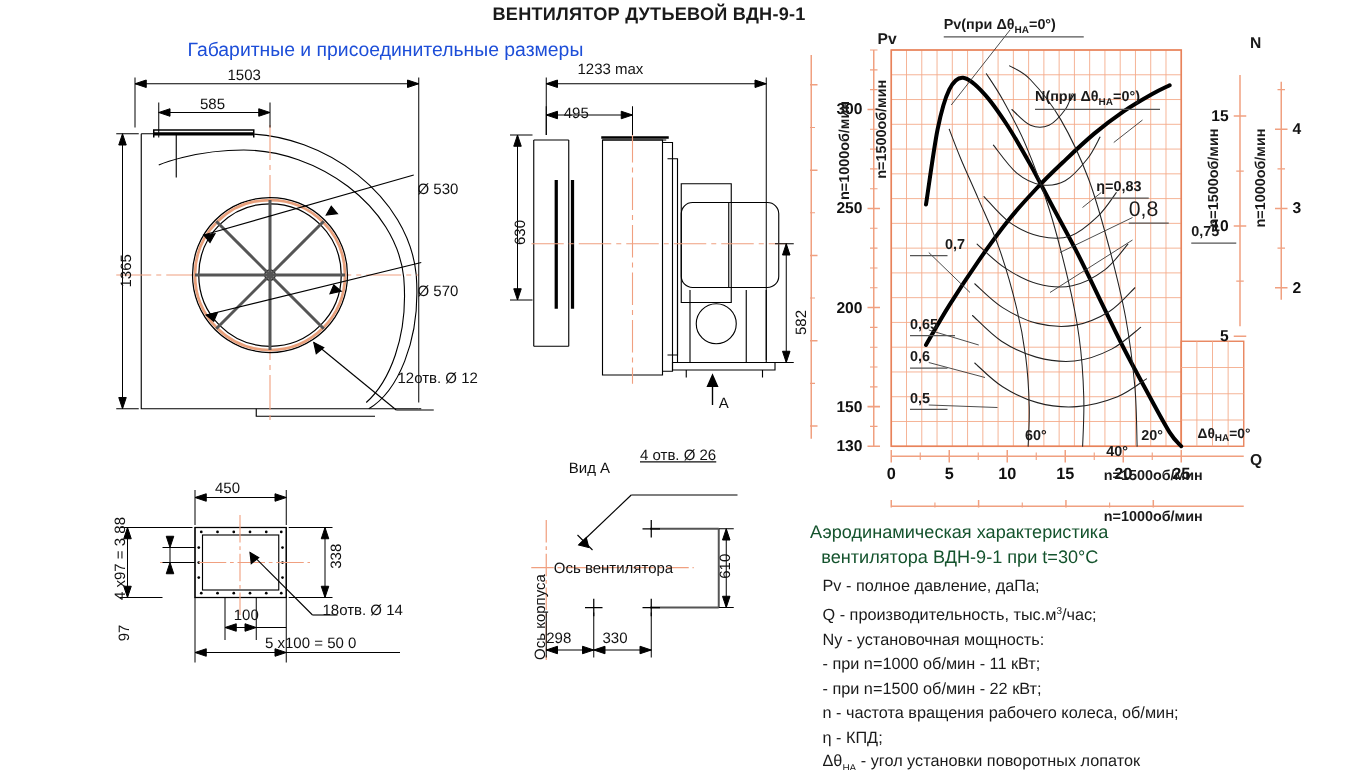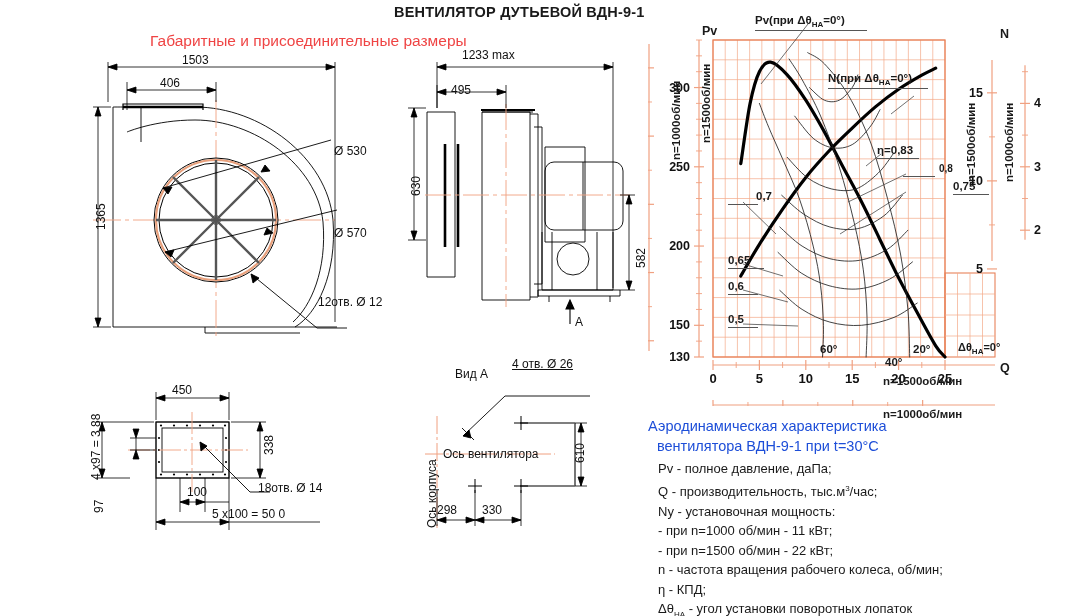--- a/index.html
+++ b/index.html
@@ -1,28 +1,28 @@
 <!DOCTYPE html>
 <html><head>
 <meta charset="utf-8">
 <style>
   html,body{margin:0;padding:0;background:#fff;}
   body{width:1080px;height:616px;position:relative;overflow:hidden;
        font-family:"Liberation Sans","DejaVu Sans",sans-serif;color:#1a1a1a;}
   .abs{position:absolute;}
   .ttl{font-weight:bold;font-size:14.5px;letter-spacing:.2px;}
-  .orng{color:#ef4444;}
+  .orng{color:#1d4ed8;}
   .sub{font-size:15.5px;}
   .dim{font-size:12px;color:#111;}
   .rot90{transform:rotate(-90deg);transform-origin:0 0;white-space:nowrap;}
   .lgd{font-size:12.5px;}
   svg{display:block;}
   .note{font-size:12.5px;line-height:17px;}
   .desc{font-size:13px;line-height:19.6px;white-space:nowrap;}
-  .desc-h{font-size:14.5px;line-height:20px;color:#1d4ed8;white-space:nowrap;}
+  .desc-h{font-size:14.5px;line-height:20px;color:#14532d;white-space:nowrap;}
   sub{font-size:8px;}
   sup{font-size:8px;}
 </style>
 </head>
 <body>
 
 <div class="abs ttl" style="left:394px;top:4px;">ВЕНТИЛЯТОР ДУТЬЕВОЙ ВДН-9-1</div>
 <div class="abs sub orng" style="left:150px;top:32px;">Габаритные и присоединительные размеры</div>
 
 <div class="abs" style="left:85px;top:52px;">
@@ -98,21 +98,21 @@
 
     <line x1="8" y1="55" x2="26" y2="55"></line>
     <line x1="8" y1="275" x2="26" y2="275"></line>
     <line x1="13" y1="55" x2="13" y2="275"></line>
     <path d="M13,55 l-3,9 h6 z" fill="#000"></path>
         <path d="M13,275 l-3,-9 h6 z" fill="#000"></path>
   </g>
 </svg>
 </div>
 <div class="abs dim" style="left:182px;top:53px;">1503</div>
-<div class="abs dim" style="left:160px;top:76px;">406</div>
+<div class="abs dim" style="left:160px;top:76px;">585</div>
 <div class="abs dim rot90" style="left:94px;top:230px;">1365</div>
 <div class="abs dim" style="left:334px;top:144px;">Ø 530</div>
 <div class="abs dim" style="left:334px;top:226px;">Ø 570</div>
 <div class="abs dim" style="left:318px;top:295px;">12отв.  Ø 12</div>
 
 <div class="abs" style="left:425px;top:52px;">
 <svg width="225" height="290" viewBox="0 0 225 290">
   <g stroke="#000" fill="none" stroke-width="0.9">
 
     <path d="M2,60 L2,225"></path>
@@ -508,21 +508,21 @@
 <div class="abs" style="left:828px;top:68px;">
   <span class="lgd" style="font-weight:bold;font-size:11.5px;">N(при Δθ<sub>НА</sub>=0°)</span>
   <div style="height:1px;background:#555;width:100px;margin-top:1px;"></div>
 </div>
 
 <div class="abs" style="left:877px;top:140px;">
   <span class="lgd" style="font-weight:bold;font-size:11.5px;">η=0,83</span>
   <div style="height:1px;background:#555;width:42px;margin-top:0px;"></div>
 </div>
 <div class="abs" style="left:903px;top:158px;">
-  <span class="lgd" style="font-weight:bold;font-size:10px;margin-left:36px;">0,8</span>
+  <span class="lgd" style="font-weight:normal;font-size:17px;">0,8</span>
   <div style="height:1px;background:#555;width:32px;"></div>
 </div>
 <div class="abs" style="left:953px;top:176px;">
   <span class="lgd" style="font-weight:bold;font-size:11.5px;">0,75</span>
   <div style="height:1px;background:#555;width:36px;"></div>
 </div>
 <div class="abs" style="left:728px;top:186px;">
   <span class="lgd" style="font-weight:bold;font-size:11.5px;padding-left:28px;">0,7</span>
   <div style="height:1px;background:#555;width:30px;"></div>
 </div>

